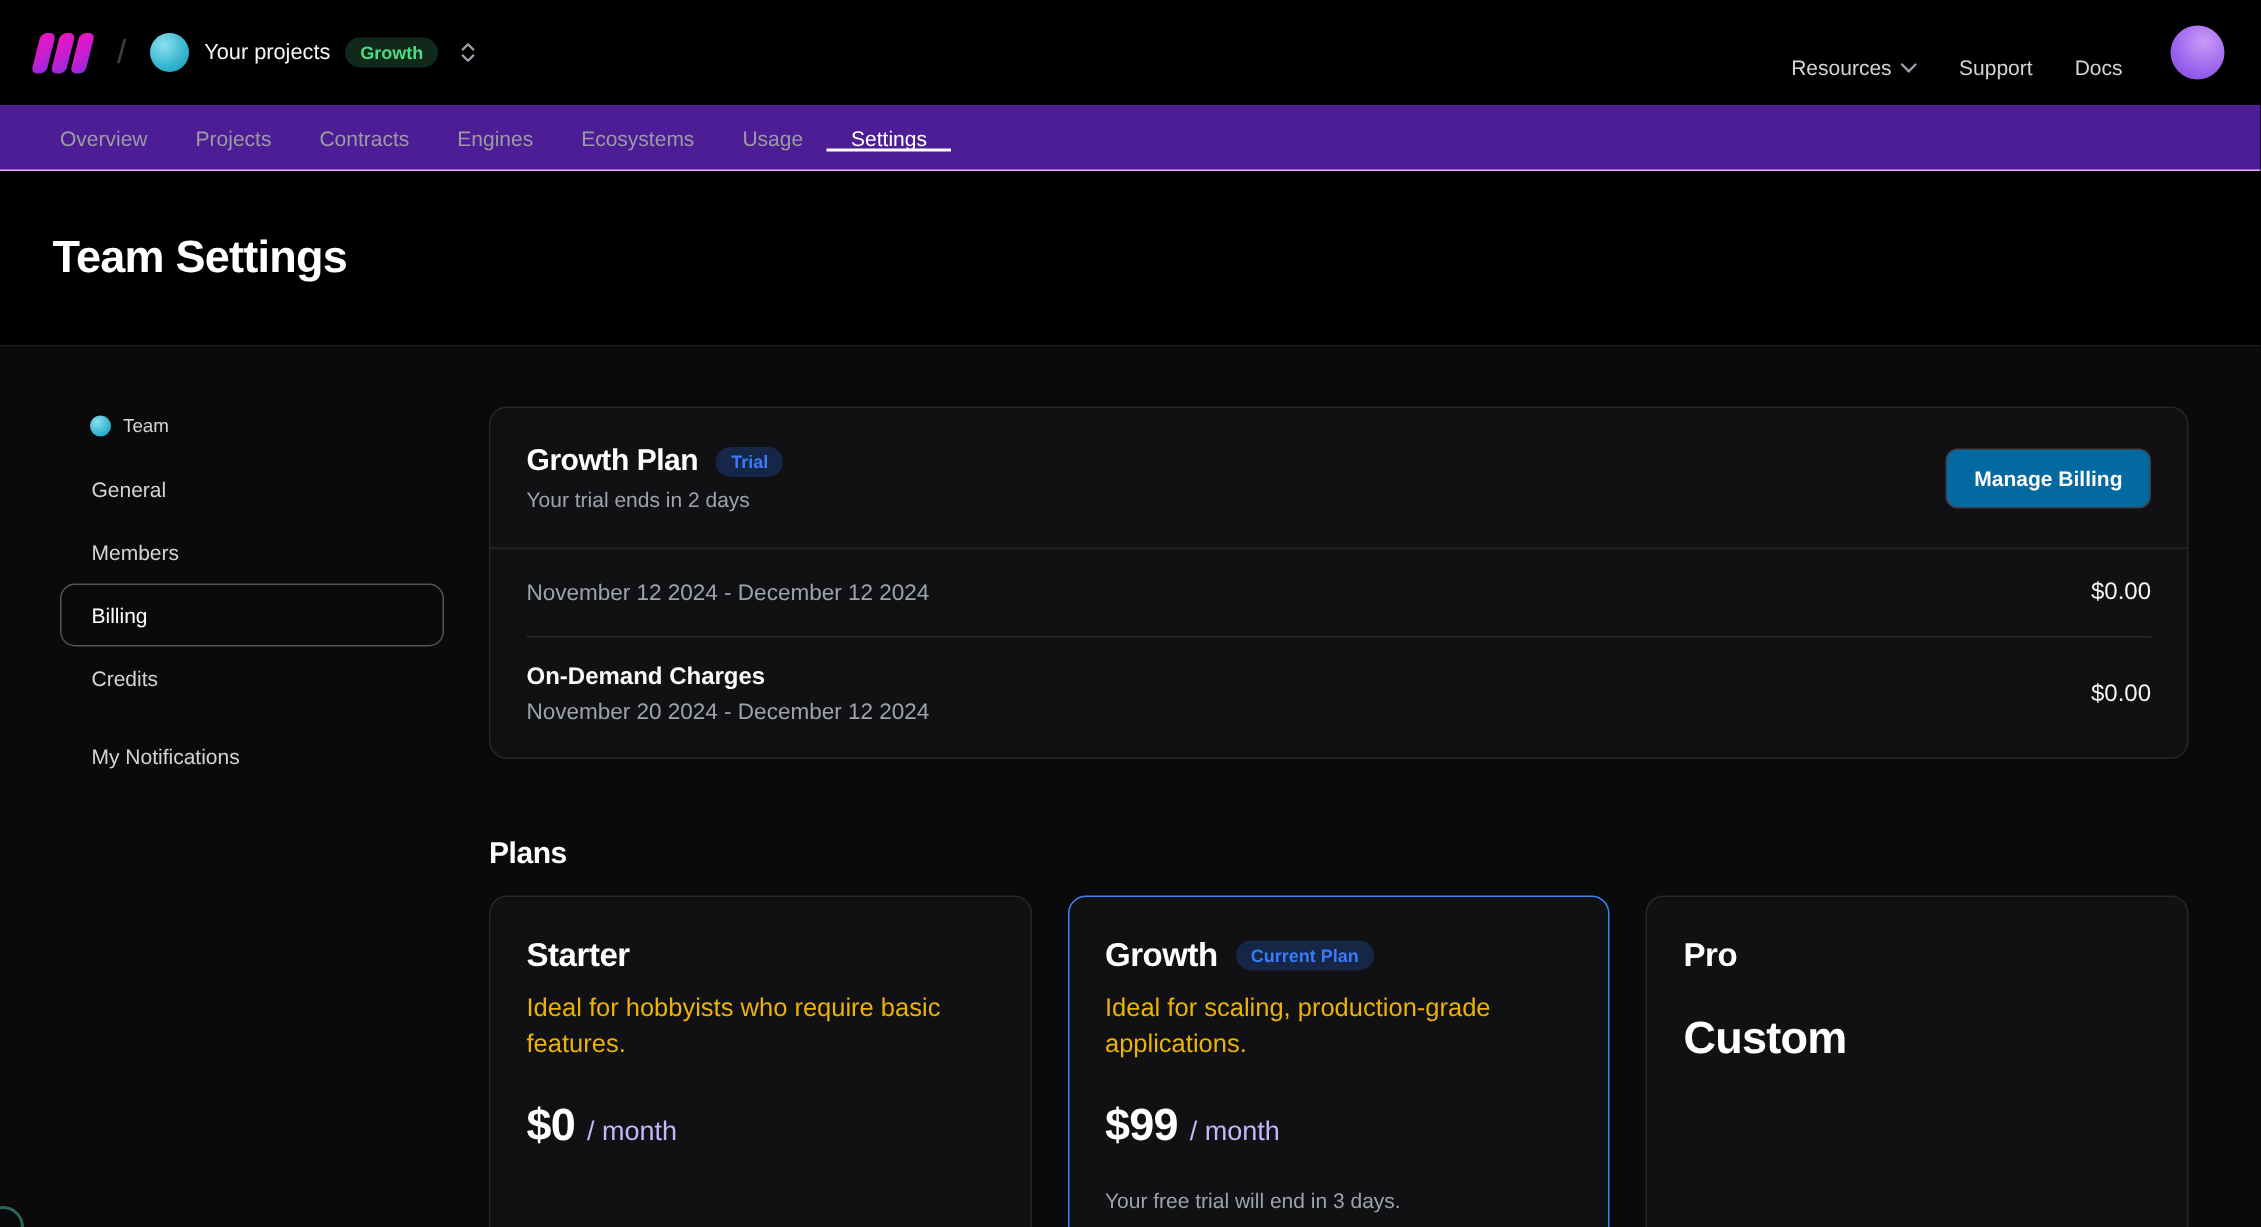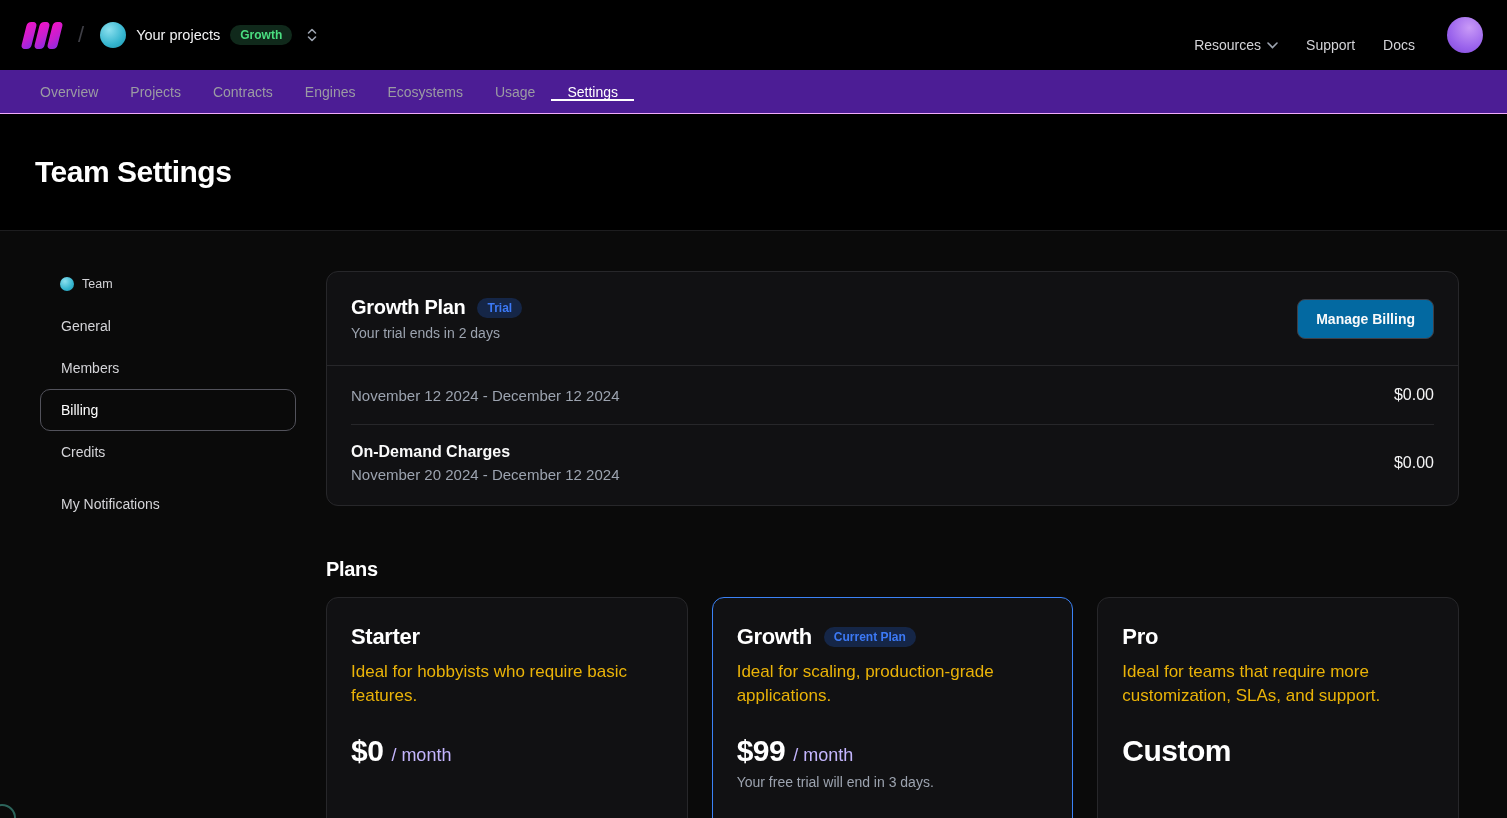--- a/index.html
+++ b/index.html
@@ -125,21 +125,21 @@
     background: #111113; border: 1px solid #27272a; border-radius: 12px;
     padding: 26px 24px; height: 320px;
   }
   .plan-card.highlighted { border: 1px solid #3b82f6; }
   .plan-name-row { display: flex; align-items: center; gap: 12px; }
   .plan-name { font-size: 22px; font-weight: 700; letter-spacing: -0.3px; }
   .plan-desc { font-size: 17px; color: #eab308; line-height: 24px; margin-top: 10px; }
   .price-row { display: flex; align-items: baseline; gap: 8px; margin-top: 26px; }
   .price { font-size: 30px; font-weight: 700; letter-spacing: -0.5px; }
   .price-suffix { font-size: 18px; color: #c4b5fd; }
-  .plan-note { font-size: 14px; color: #9ca3af; margin-top: 6px; }
+  .plan-note { font-size: 14px; color: #9ca3af; margin-top: 24px; }
 
   
   .corner-arc {
     position: fixed; left: -12px; bottom: -14px; width: 28px; height: 28px;
     border: 2px solid rgba(94, 234, 212, 0.4); border-radius: 50%;
   }
 
   .icon-svg { display: block; }
 </style>
 </head>
@@ -259,21 +259,20 @@
           <span class="price">$99</span>
           <span class="price-suffix">/ month</span>
         </div>
         <div class="plan-note">Your free trial will end in 3 days.</div>
       </div>
 
       <div class="plan-card">
         <div class="plan-name-row">
           <span class="plan-name">Pro</span>
         </div>
-        <p class="plan-desc">Ideal for teams that require more customization, SLAs, and support.</p>
         <div class="price-row">
           <span class="price">Custom</span>
         </div>
       </div>
 
     </div>
   </div>
 </main>
 
 <div class="corner-arc"></div>

